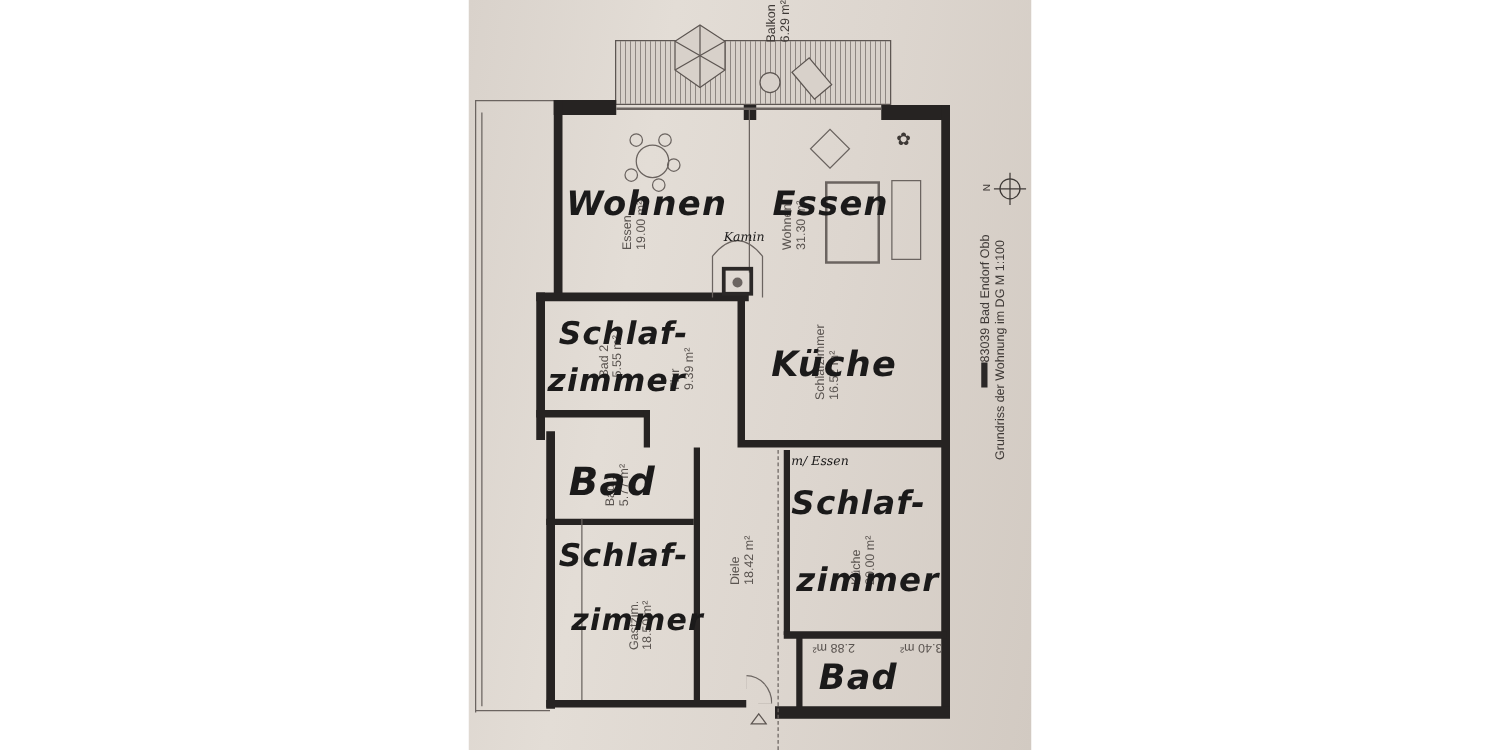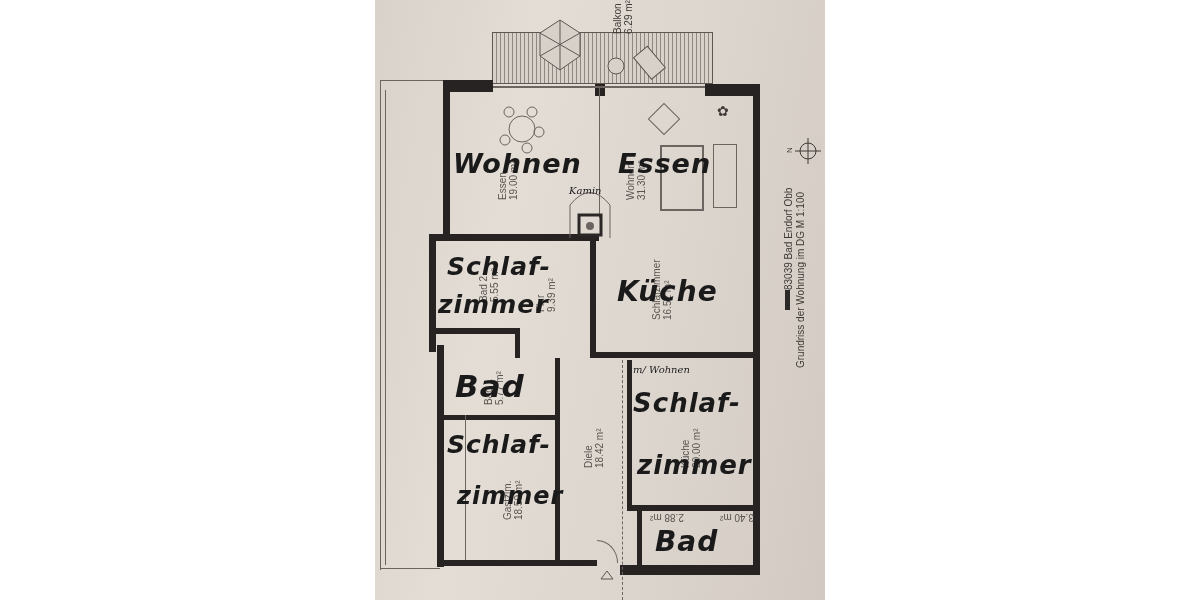--- a/index.html
+++ b/index.html
@@ -93,21 +93,21 @@
   <div class="abs" style="left:338px;top:144px;width:22px;height:62px;border:1px solid #6b6460;"></div>
   <svg class="abs" style="left:340px;top:102px;" width="18" height="18">
       <text x="2" y="14" font-size="14" fill="#3e3936">✿</text>
     </svg>
 
   <svg class="abs" style="left:190px;top:180px;" width="50" height="60">
     <path d="M5,58 L5,25 Q25,0 45,25 L45,58" fill="none" stroke="#6b6460"></path>
     <rect x="14" y="35" width="22" height="20" fill="none" stroke="#2b2827" stroke-width="3"></rect>
     <circle cx="25" cy="46" r="4" fill="#6b6460"></circle>
   </svg>
-  <div class="hand-small" style="left:194px;top:185px;"><span>Kamin</span></div>
+  <div class="hand-small" style="left:204px;top:185px;"><span>Kamin</span></div>
 
   <div class="printed" style="left:122px;top:200px;"><span>Essen</span></div>
   <div class="printed" style="left:133px;top:200px;"><span>19.00 m²</span></div>
   <div class="printed" style="left:250px;top:200px;"><span>Wohnen</span></div>
   <div class="printed" style="left:261px;top:200px;"><span>31.30 m²</span></div>
   <div class="printed" style="left:103px;top:302px;"><span>Bad 2</span></div>
   <div class="printed" style="left:114px;top:302px;"><span>5.55 m²</span></div>
   <div class="printed" style="left:160px;top:312px;"><span>Flur</span></div>
   <div class="printed" style="left:171px;top:312px;"><span>9.39 m²</span></div>
   <div class="printed" style="left:276px;top:320px;"><span>Schlafzimmer</span></div>
@@ -122,21 +122,21 @@
   <div class="printed" style="left:138px;top:520px;"><span>18.50 m²</span></div>
 
   <div class="hand" style="left:78px;top:148px;font-size:27px;"><span>Wohnen</span></div>
   <div class="hand" style="left:243px;top:148px;font-size:27px;"><span>Essen</span></div>
   <div class="hand" style="left:72px;top:252px;font-size:25px;"><span>Schlaf-</span></div>
   <div class="hand" style="left:63px;top:290px;font-size:25px;"><span>zimmer</span></div>
   <div class="hand" style="left:242px;top:275px;font-size:28px;"><span>Küche</span></div>
   <div class="hand" style="left:80px;top:368px;font-size:31px;"><span>Bad</span></div>
   <div class="hand" style="left:258px;top:388px;font-size:26px;"><span>Schlaf-</span></div>
   <div class="hand" style="left:262px;top:450px;font-size:26px;"><span>zimmer</span></div>
-  <div class="hand-small" style="left:258px;top:364px;"><span>m/ Wohnen</span></div>
+  <div class="hand-small" style="left:258px;top:364px;"><span>m/ Essen</span></div>
   <div class="hand" style="left:72px;top:430px;font-size:25px;"><span>Schlaf-</span></div>
   <div class="hand" style="left:82px;top:482px;font-size:24px;"><span>zimmer</span></div>
   <div class="hand" style="left:280px;top:525px;font-size:28px;"><span>Bad</span></div>
 
   <div class="abs" style="left:275px;top:512px;font-size:10px;color:#5a5450;transform:rotate(180deg);"><span>2.88 m²</span></div>
   <div class="abs" style="left:345px;top:512px;font-size:10px;color:#5a5450;transform:rotate(180deg);"><span>3.40 m²</span></div>
 
   <svg class="compass" style="left:420px;top:138px;" width="26" height="26">
     <circle cx="13" cy="13" r="8" fill="none" stroke="#3e3936"></circle>
     <line x1="13" y1="0" x2="13" y2="26" stroke="#3e3936"></line>

